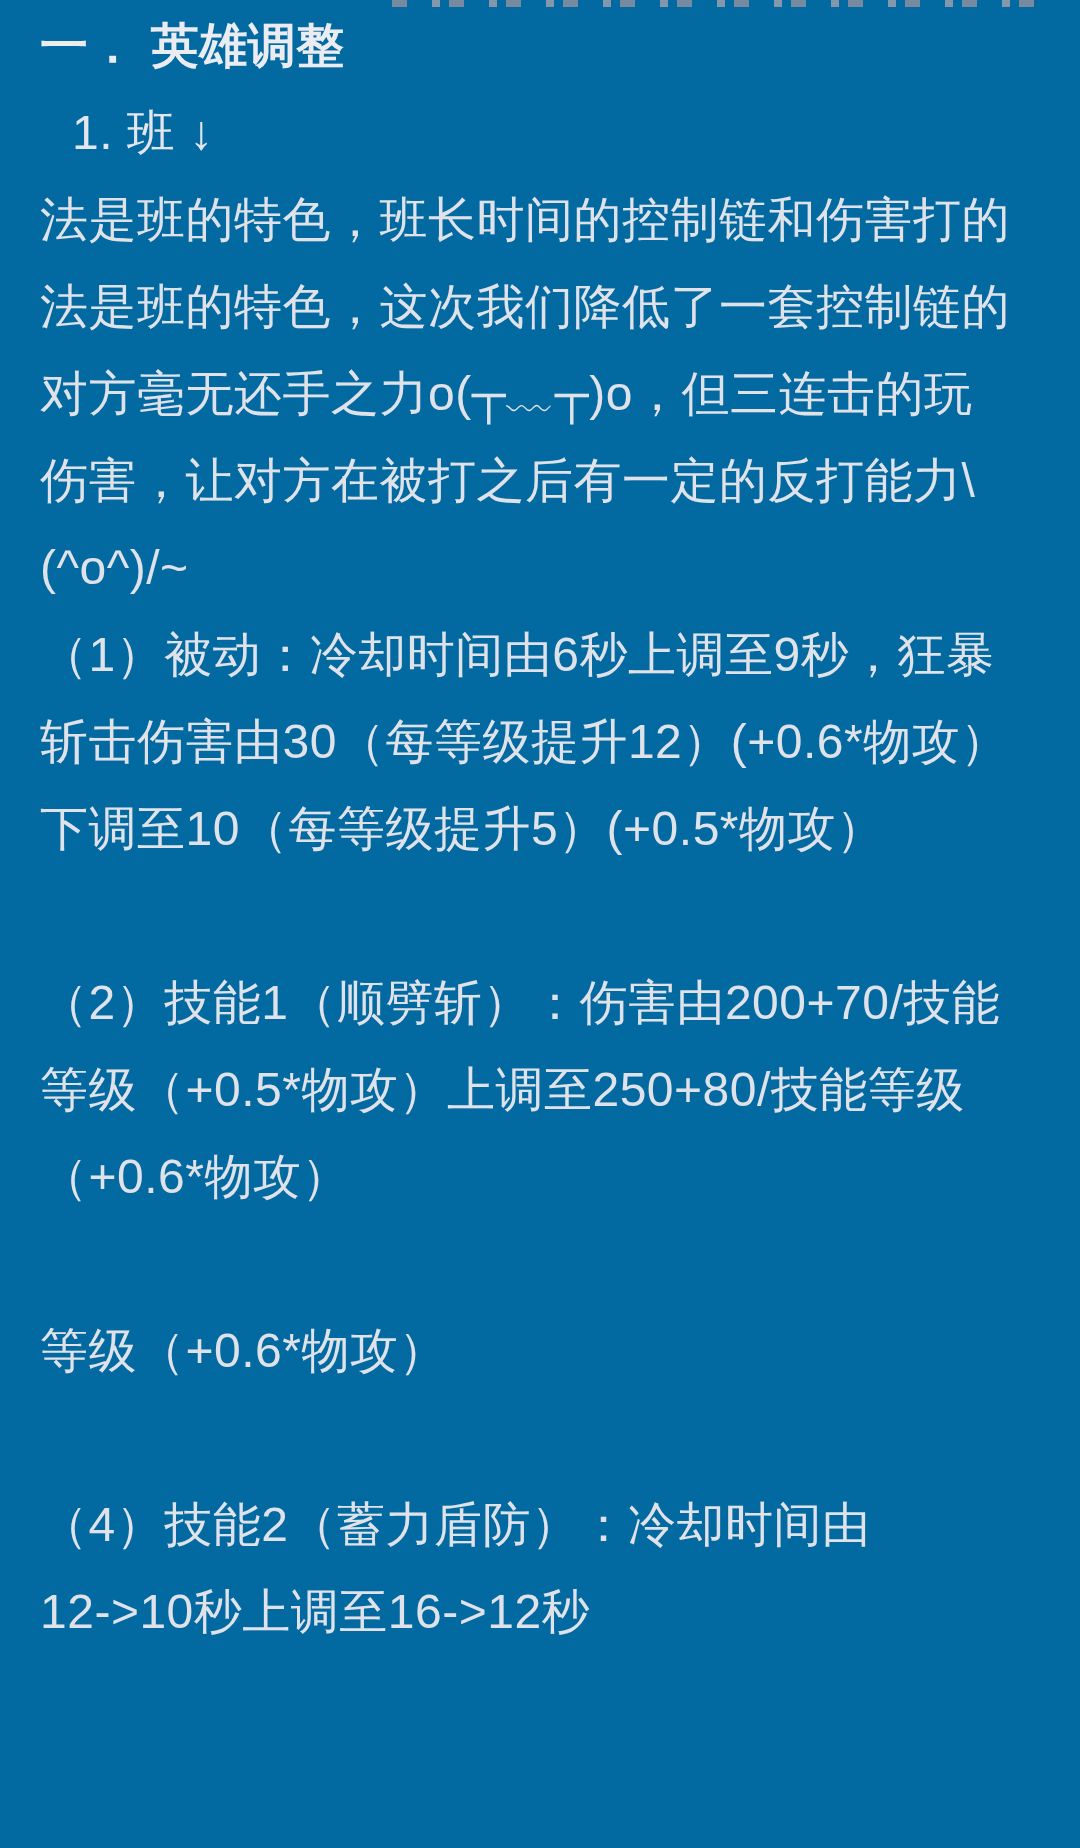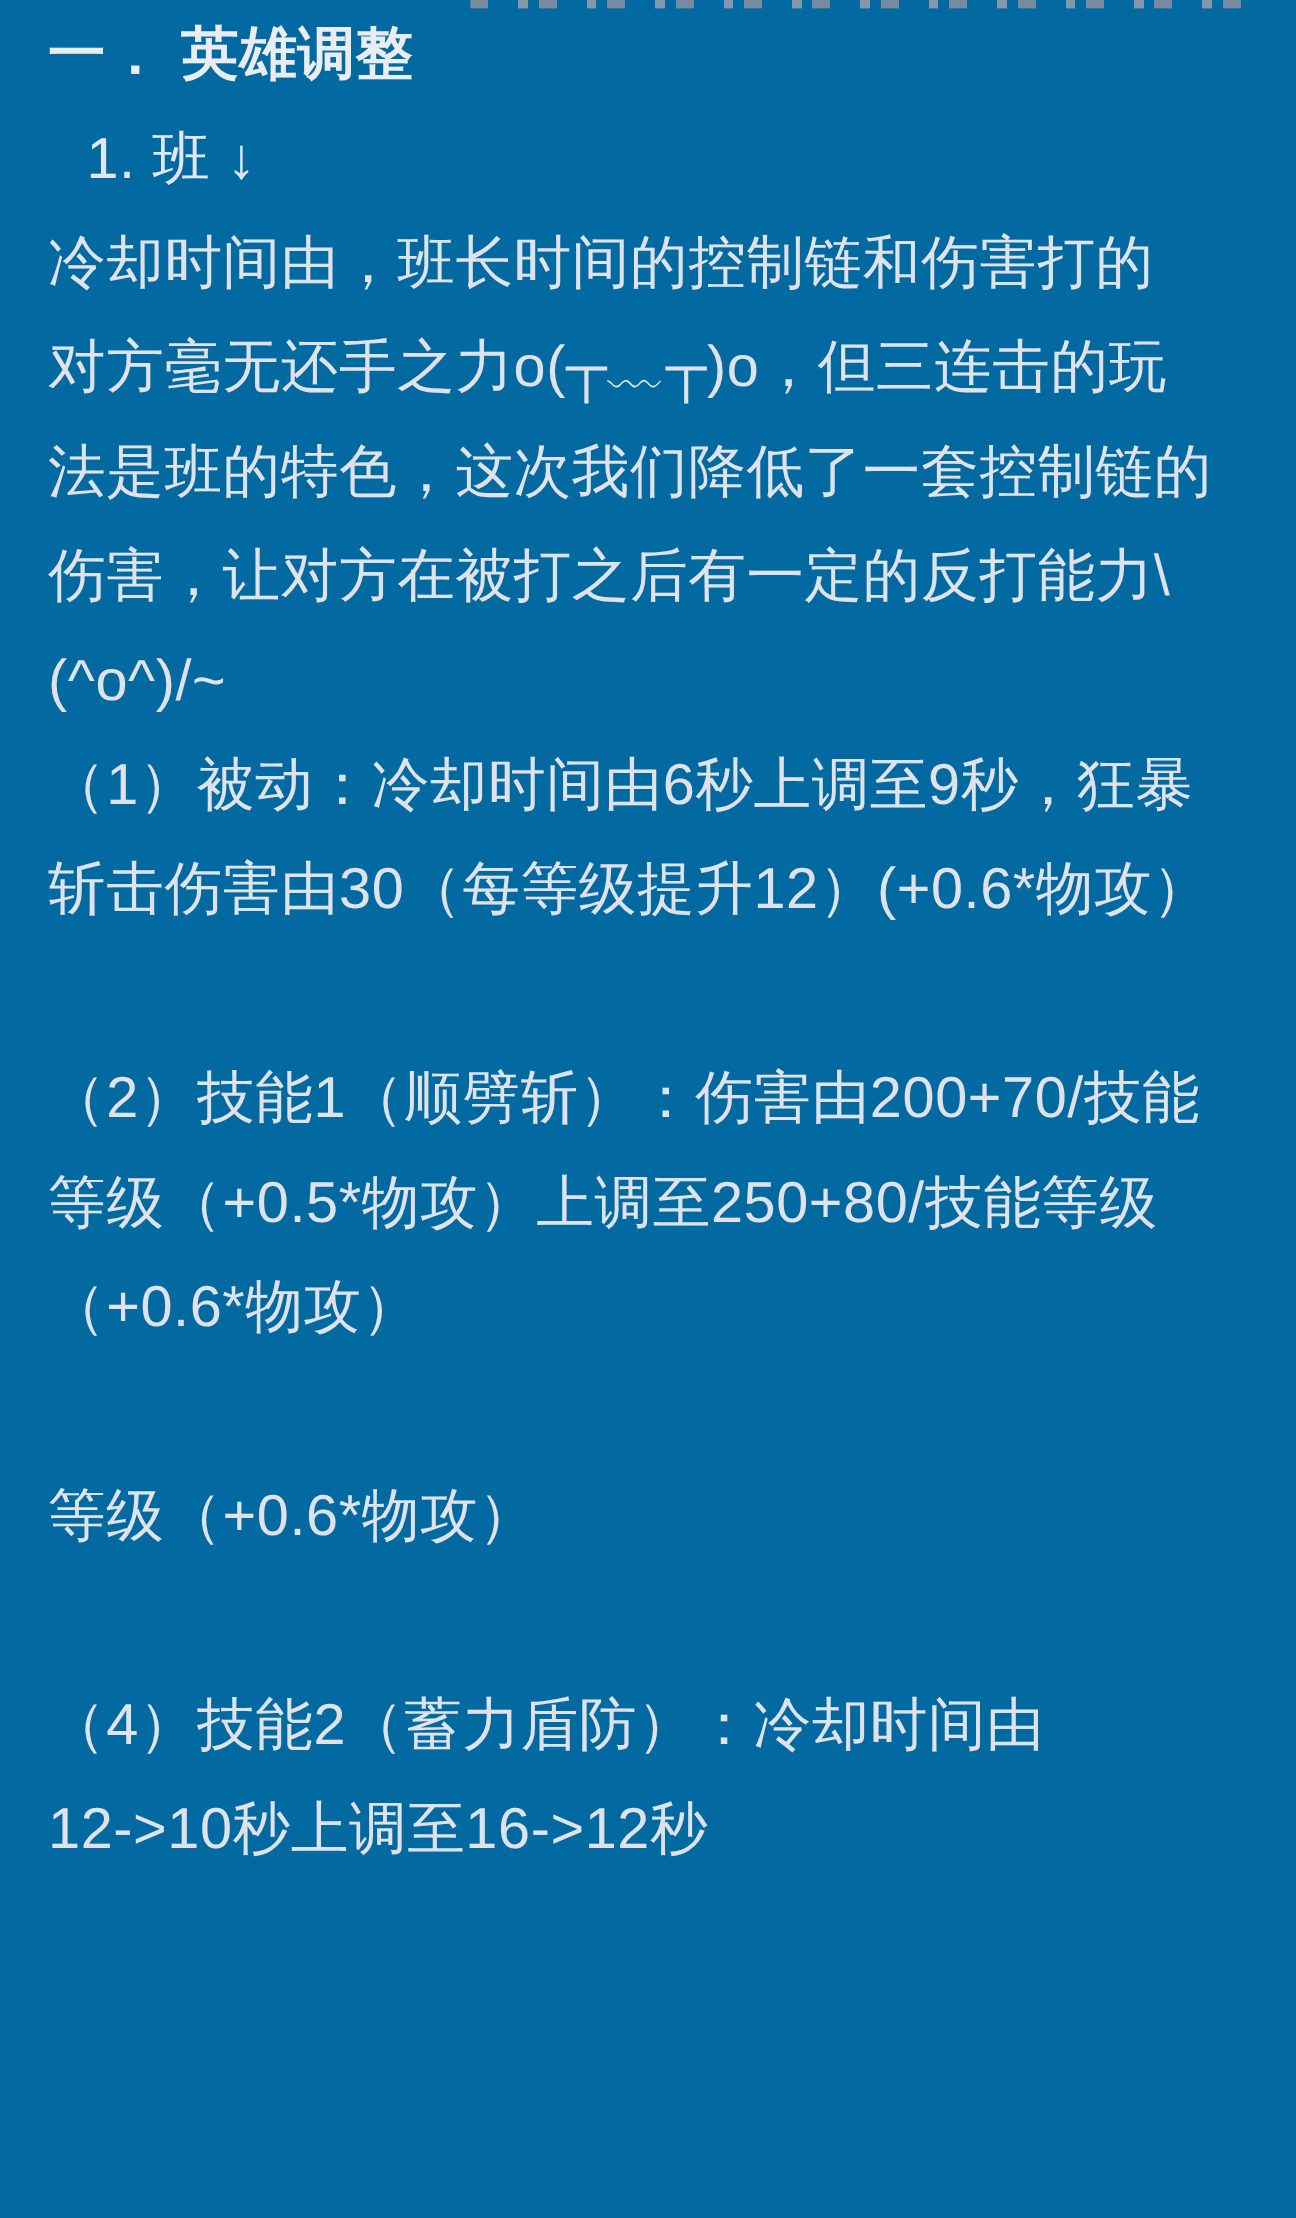--- a/index.html
+++ b/index.html
@@ -58,27 +58,28 @@
 </head>
 <body>
 
 <div class="screen">
 
   <div class="clipped-remnants"></div>
 
   <main class="doc">
     <h1 class="line heading">一． 英雄调整</h1>
     <p class="line subheading">1. 班 ↓</p>
-    <p class="line">冷却时间由，班长时间的控制链和伤害打的</p>
+    <p class="line">法是班的特色，班长时间的控制链和伤害打的</p>
+    <p class="line">法是班的特色，这次我们降低了一套控制链的</p>
     <p class="line">对方毫无还手之力o(┬﹏┬)o，但三连击的玩</p>
-    <p class="line">法是班的特色，这次我们降低了一套控制链的</p>
     <p class="line">伤害，让对方在被打之后有一定的反打能力\</p>
     <p class="line">(^o^)/~</p>
     <p class="line">（1）被动：冷却时间由6秒上调至9秒，狂暴</p>
     <p class="line">斩击伤害由30（每等级提升12）(+0.6*物攻）</p>
+    <p class="line">下调至10（每等级提升5）(+0.5*物攻）</p>
     <p class="line blank"></p>
     <p class="line">（2）技能1（顺劈斩）：伤害由200+70/技能</p>
     <p class="line">等级（+0.5*物攻）上调至250+80/技能等级</p>
     <p class="line">（+0.6*物攻）</p>
     <p class="line blank"></p>
     <p class="line">等级（+0.6*物攻）</p>
     <p class="line blank"></p>
     <p class="line">（4）技能2（蓄力盾防）：冷却时间由</p>
     <p class="line">12-&gt;10秒上调至16-&gt;12秒</p>
   </main>

